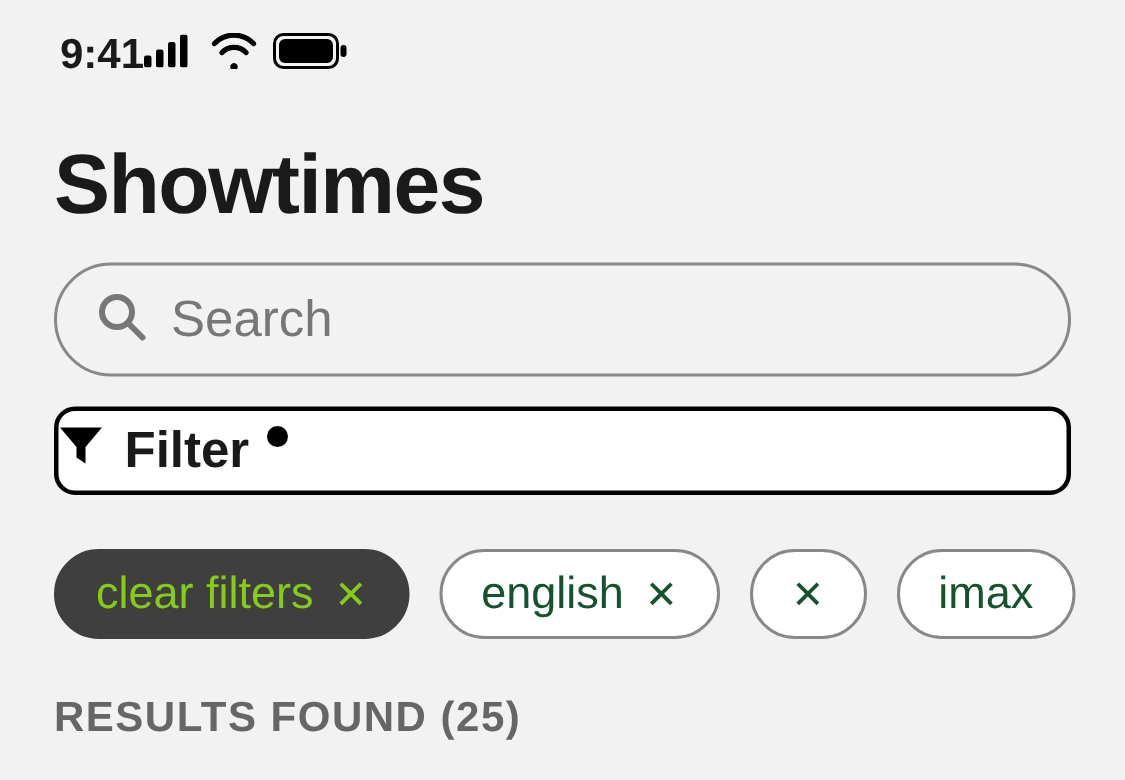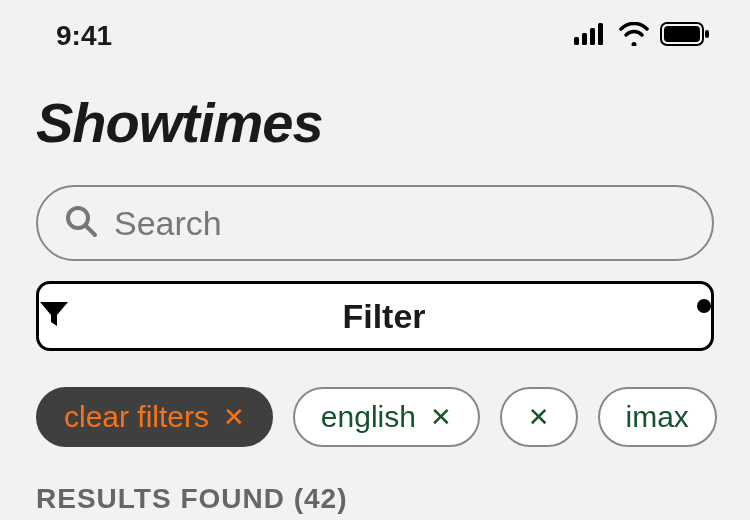--- a/index.html
+++ b/index.html
@@ -6,73 +6,71 @@
   body {
     width: 750px;
     height: 520px;
     background: #f2f2f2;
     font-family: -apple-system, BlinkMacSystemFont, "Segoe UI", Arial, sans-serif;
     overflow: hidden;
     color: #1a1a1a;
   }
   .status-bar {
     display: flex;
-    justify-content: space-between;
+    justify-content: flex-start;
     align-items: center;
-    padding: 20px 40px 10px 56px;
+    padding: 20px 40px 10px 40px;
   }
   .status-time {
     font-size: 28px;
     font-weight: 700;
   }
   .status-icons {
     display: flex;
     align-items: center;
     gap: 10px;
   }
   .page-title {
     font-size: 56px;
     font-weight: 800;
     padding: 28px 36px 20px 36px;
     letter-spacing: -1px;
-    font-style: italic;
   }
   .search-wrap {
     margin: 0 36px;
   }
   .search-field {
     display: flex;
     align-items: center;
     gap: 16px;
     border: 2px solid #888;
     border-radius: 999px;
     height: 76px;
     padding: 0 26px;
     background: #f2f2f2;
-    margin-top: 10px;
   }
   .search-placeholder {
     font-size: 34px;
     color: #777;
     font-weight: 500;
   }
   .btn-row {
     display: flex;
     gap: 40px;
     margin: 20px 36px 0 36px;
   }
   .big-btn {
     flex: 1;
-    height: 70px;
+    height: 59px;
     border: 3px solid #000;
     border-radius: 14px;
     background: #fff;
     display: flex;
     align-items: center;
-    justify-content: space-between;
+    justify-content: flex-start;
     gap: 14px;
     font-size: 34px;
     font-weight: 800;
     position: relative;
     cursor: pointer;
   }
   .dot {
     width: 14px;
     height: 14px;
     background: #000;
@@ -98,21 +96,21 @@
     font-size: 30px;
     font-weight: 500;
     border: 2px solid #888;
     background: #fff;
     color: #14532d;
     cursor: pointer;
   }
   .chip.dark {
     background: #3f3f3f;
     border-color: #3f3f3f;
-    color: #f97316;
+    color: #84cc16;
   }
   .chip .x {
     font-size: 26px;
     font-weight: 300;
   }
   .results {
     margin: 36px 36px 0 36px;
     font-size: 28px;
     font-weight: 800;
     letter-spacing: 1px;
@@ -188,14 +186,14 @@
   <div class="chip">
     <span class="x">✕</span>
   </div>
   <div class="chip">
     <span>imax</span>
 
   </div>
 </div>
 
 <div class="results">
-  <span>RESULTS FOUND</span> (<span>42</span>)
+  <span>RESULTS FOUND</span> (<span>25</span>)
 </div>
 
 </body></html>

